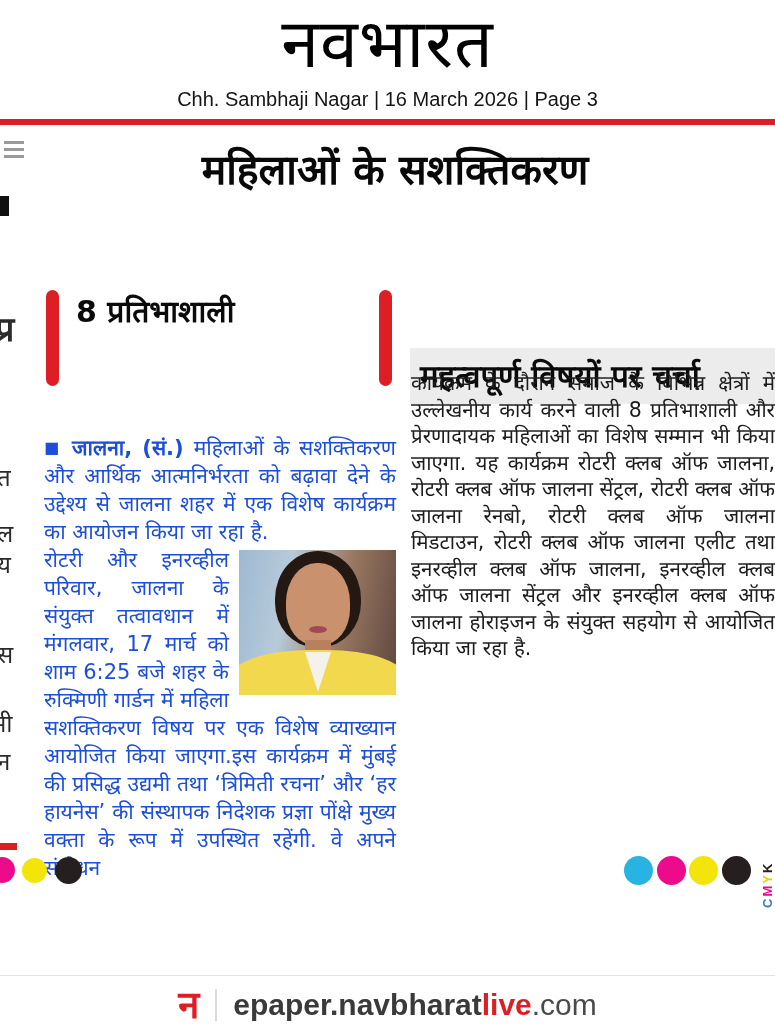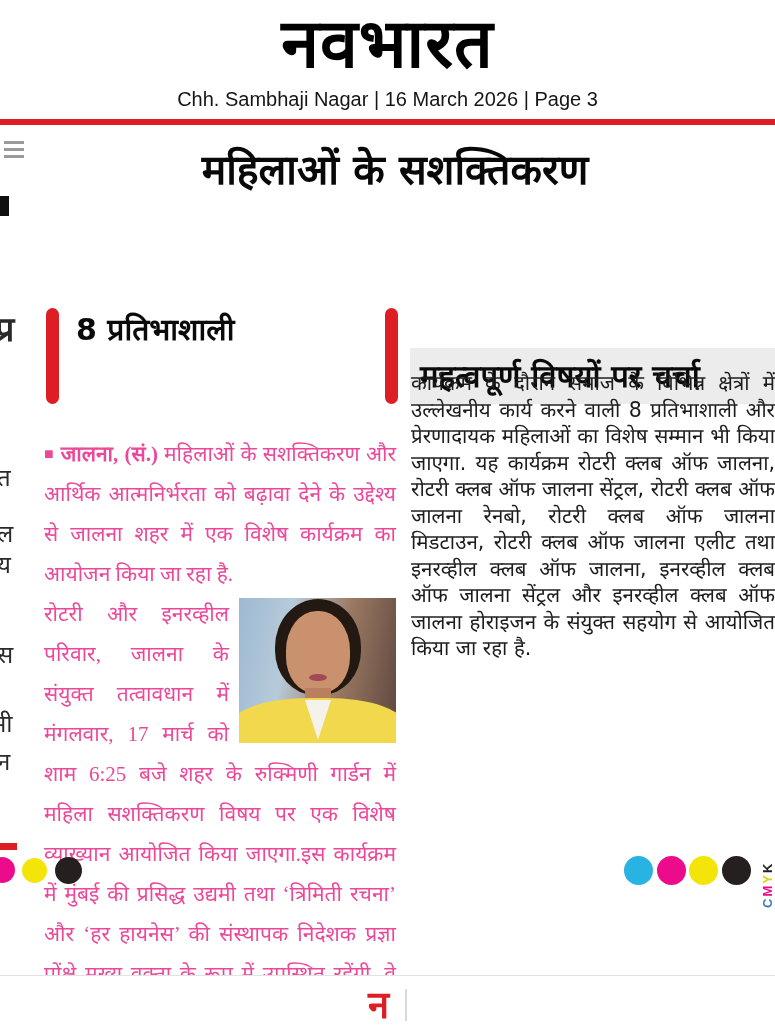--- a/index.html
+++ b/index.html
@@ -3,52 +3,52 @@
 <meta charset="utf-8">
 <style>
   html,body{margin:0;padding:0;background:#fff;}
   .page{
     position:relative;width:775px;height:1033px;background:#ffffff;
     overflow:hidden;font-family:"DejaVu Sans","Liberation Sans",sans-serif;color:#111;
   }
   
   .masthead-title{
     position:absolute;top:2px;left:0;width:775px;text-align:center;
-    font-size:68px;font-weight:700;letter-spacing:1px;color:#000;line-height:84px;
+    font-size:68px;font-weight:400;letter-spacing:1px;color:#000;line-height:84px;
   }
   .dateline{
     position:absolute;top:88px;left:0;width:775px;text-align:center;
     font-family:"Liberation Sans","DejaVu Sans",sans-serif;
     font-size:20px;color:#151515;
   }
   .top-rule{position:absolute;top:119px;left:0;width:775px;height:6px;}
   
   .headline{
     position:absolute;top:131px;left:35px;width:720px;text-align:center;
     font-size:41px;font-weight:800;color:#080808;line-height:78px;
   }
   
-  .left-subhead{position:absolute;top:306px;left:46px;width:346px;height:100px;padding-left:6px;}
+  .left-subhead{position:absolute;top:288px;left:46px;width:346px;height:100px;}
   .subhead-bar{position:absolute;top:2px;width:13px;height:96px;border-radius:7px;}
   .subhead-bar.left{left:0;}
   .subhead-bar.right{right:0;}
   .left-subhead-text{
     position:absolute;left:30px;top:0;width:290px;
     font-size:30px;font-weight:700;line-height:48px;color:#0a0a0a;
   }
   
   .right-subhead{
     position:absolute;top:306px;left:410px;width:365px;height:56px;
     font-size:31px;font-weight:700;line-height:56px;color:#0a0a0a;padding-left:10px;
     box-sizing:border-box;
   }
   
   .left-col{
     position:absolute;top:434px;left:44px;width:352px;
-    font-size:21px;line-height:40px;text-align:justify;color:#ec4899;font-family:Liberation Serif, serif;
+    font-size:21px;line-height:28px;text-align:justify;color:#1d4ed8;
   }
   .left-col p{margin:0;}
   .lead-bullet{font-size:16px;vertical-align:2px;}
   .lead-in{font-weight:700;}
   .photo{
     float:right;width:157px;height:145px;margin:4px 0 6px 10px;
     position:relative;overflow:hidden;
     background:linear-gradient(100deg,#9db9d2 0%,#b7cad9 30%,#9b7a63 62%,#5d463e 100%);
   }
   .photo .hair{position:absolute;left:36px;top:1px;width:86px;height:96px;background:#241812;border-radius:50% 50% 46% 46%;}
@@ -171,15 +171,16 @@
   <div class="dot dr-y" style="background: rgb(243, 229, 10);"></div>
   <div class="dot dr-k" style="background: rgb(37, 31, 32);"></div>
 
   <div class="cmyk-vert">
     <span style="color: rgb(58, 120, 194);">C</span><span style="color: rgb(236, 11, 139);">M</span><span style="color: rgb(224, 210, 0);">Y</span><span style="color: rgb(37, 31, 32);">K</span>
   </div>
 
   <div class="footer">
     <span class="footer-logo" style="color: rgb(221, 30, 36);">न</span>
     <span class="footer-divider"></span>
+    <a class="footer-url" href="#"><span class="b">epaper.navbharat</span><span class="hl" style="color: rgb(221, 30, 36);">live</span><span class="tail">.com</span></a>
   </div>
 
 </div>
 
 </body></html>

